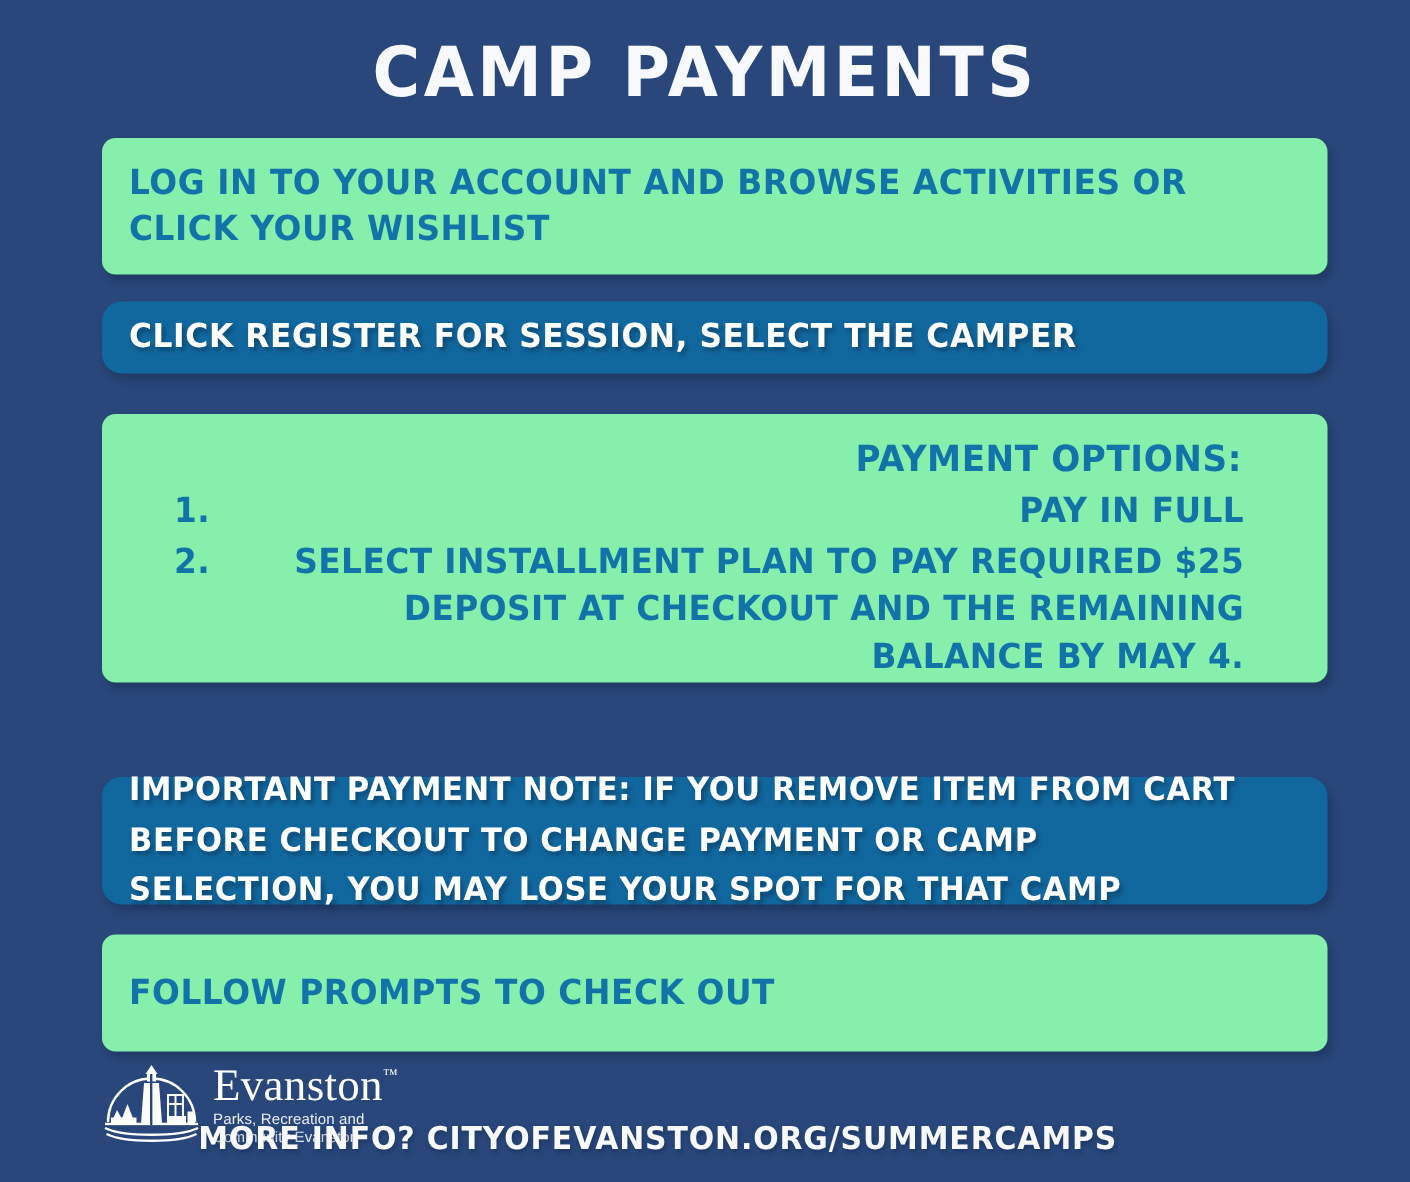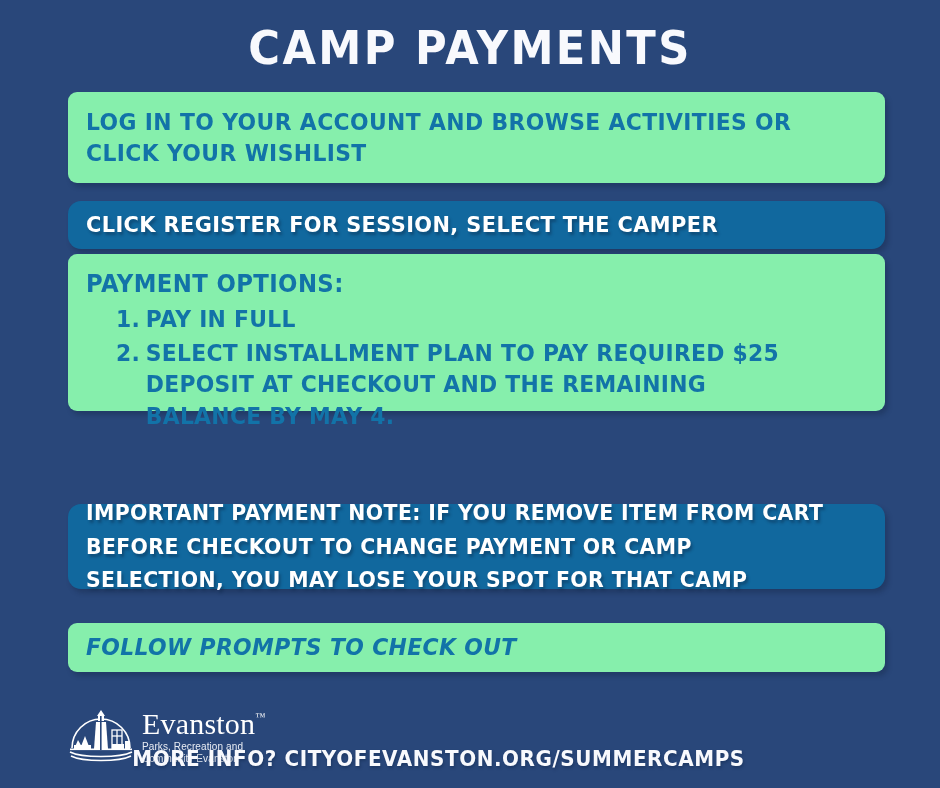--- a/index.html
+++ b/index.html
@@ -75,23 +75,23 @@
     transform: scaleX(0.95);
     transform-origin: left center;
   }
   .card.accent .card-text {
     text-shadow: 2px 3px 3px rgba(10, 40, 70, 0.45);
   }
 
   
   #card-login   { top: 92px;  height: 91px; }
   #card-register{ top: 201px; height: 48px; justify-content: center; }
-  #card-options { top: 254px; height: 157px; justify-content: flex-start; padding-top: 16px; }
-  #card-note    { top: 504px; height: 85px; }
-  #card-follow  { top: 623px; height: 49px; justify-content: center; font-style: italic; }
+  #card-options { top: 276px; height: 179px; justify-content: flex-start; padding-top: 16px; text-align: right; }
+  #card-note    { top: 518px; height: 85px; }
+  #card-follow  { top: 623px; height: 78px; justify-content: center; }
 
   #card-register .card-text { font-size: 22px; }
   #card-note .card-text { font-size: 21.5px; line-height: 1.56; }
   #card-follow .card-text { font-size: 23px; }
 
   
   .opts-heading {
     font-family: "DejaVu Sans", sans-serif;
     font-weight: bold;
     font-size: 24px;

